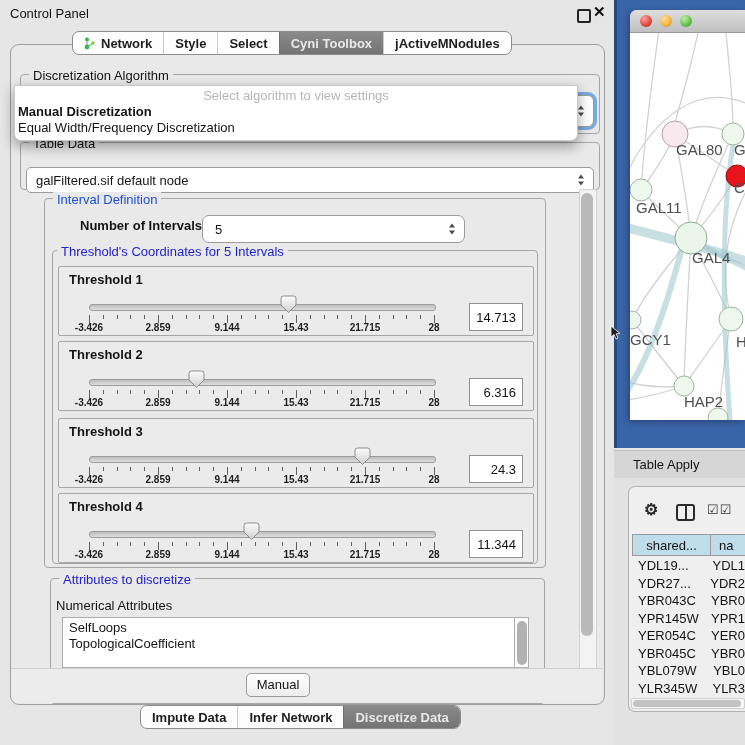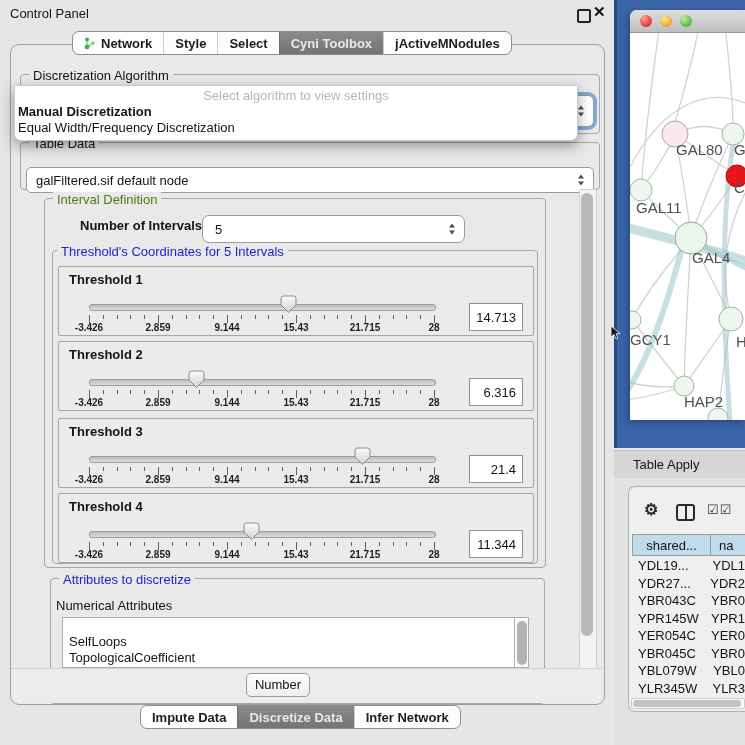--- a/index.html
+++ b/index.html
@@ -20,21 +20,21 @@
   .tabstrip .seg{display:flex;align-items:center;gap:5px;padding:0 11px;font-weight:bold;
             color:#1d1d1d;border-left:1px solid #cdcdcd;white-space:nowrap;font-size:13px}
   .tabstrip .seg:first-child{border-left:none}
   .tabstrip .seg.sel{background:linear-gradient(#8a8a8a,#747474);color:#e9e9e9;border-left-color:#6e6e6e}
   .top-tabs{left:72px;top:31px}
   .bottom-tabs{left:140px;top:705px}
 
   
   .group{border:1px solid #a6a6a6;border-radius:4px}
   .glabel{position:absolute;top:-7px;left:8px;background:#e9e9e9;padding:0 4px;white-space:nowrap}
-  .green{color:#4d7c0f}
+  .green{color:#1d4ed8}
   .blue{color:#2222cc}
   .combo{background:#fff;border:1px solid #9b9b9b;border-radius:5px}
   .combo .val{position:absolute;left:9px;top:50%;transform:translateY(-50%);white-space:nowrap}
   .stepper{position:absolute;right:7px;top:50%;transform:translateY(-50%);width:9px;height:13px}
   .stepper:before,.stepper:after{content:"";position:absolute;left:1px;border-left:3.5px solid transparent;border-right:3.5px solid transparent}
   .stepper:before{top:1px;border-bottom:4px solid #4c4c4c}
   .stepper:after{bottom:1px;border-top:4px solid #4c4c4c}
   .focus-ring{box-shadow:0 0 0 3px rgba(108,164,222,.9)}
 
   .popup{left:14px;top:85px;width:562px;height:54px;background:#fff;border:1px solid #c9c9c9;
@@ -56,21 +56,21 @@
   .ticks{position:absolute;left:30px;top:48px;width:346px;height:9px}
   .tick{position:absolute;top:0;width:1px;height:4px;background:#606060}
   .tick.major{height:8px}
   .tlabels{position:absolute;left:0;top:55px;width:100%;height:11px;font-size:10px;font-weight:bold;color:#1e1e1e}
   .tlab{position:absolute;width:56px;text-align:center}
   .thr-value{position:absolute;left:410px;top:36px;width:54px;height:28px;background:#fff;border:1px solid #8f8f8f;
              line-height:28px;text-align:right;padding-right:6px;box-sizing:border-box}
 
   
   .attr-list{left:62px;top:617px;width:453px;height:51px;background:#fff;border:1px solid #adadad;
-             overflow:hidden;line-height:16px;padding:16px 0 0 6px;box-sizing:border-box}
+             overflow:hidden;line-height:16px;padding:2px 0 0 6px;box-sizing:border-box}
   .attr-sb-track{left:515px;top:617px;width:14px;height:51px;background:#fbfbfb;border:1px solid #adadad;border-left:none;box-sizing:border-box}
   .attr-sb-thumb{left:517px;top:621px;width:10px;height:44px;background:#b2b2b2;border-radius:5px}
 
   .apply-bar{left:11px;top:668px;width:591px;height:34px;background:#ececec;border-top:1px solid #d0d0d0;
              border-radius:0 0 8px 8px;z-index:10}
   .apply-btn{position:absolute;left:235px;top:4px;width:62px;height:22px;background:linear-gradient(#ffffff,#ededed);
              border:1px solid #9a9a9a;border-radius:5px;text-align:center;line-height:22px}
 
   
   .blue-frame{left:614px;top:0;width:131px;height:448px;background:#3a64a8;border-left:3px solid #26497e;box-sizing:border-box}
@@ -300,21 +300,21 @@
         <div class="tick major" style="left: 345px;"></div>
       </div>
     <div class="tlabels">
         <span class="tlab" style="left: 2px;">-3.426</span>
         <span class="tlab" style="left: 71px;">2.859</span>
         <span class="tlab" style="left: 140px;">9.144</span>
         <span class="tlab" style="left: 209px;">15.43</span>
         <span class="tlab" style="left: 278px;">21.715</span>
         <span class="tlab" style="left: 347px;">28</span>
       </div>
-    <div class="thr-value">21.4</div>
+    <div class="thr-value">24.3</div>
   </div>
 
   <div class="abs thr-box" style="top:493px">
     <div class="thr-label">Threshold 4</div>
     <div class="track"></div>
     <div class="handle" style="left: 184.15px;"><svg width="17" height="19" viewBox="0 0 17 19">
           <path d="M3.5 1 h10 a2.5 2.5 0 0 1 2.5 2.5 v6.5 l-7.5 7.5 l-7.5 -7.5 v-6.5 a2.5 2.5 0 0 1 2.5 -2.5 z" fill="url(#hg)" stroke="#8a8a8a"></path>
         </svg></div>
     <div class="ticks">
         <div class="tick major" style="left: 0px;"></div>
@@ -363,38 +363,38 @@
       <div>SelfLoops</div>
       <div>TopologicalCoefficient</div>
     </div>
   <div class="abs attr-sb-track"></div>
   <div class="abs attr-sb-thumb"></div>
 
   <div class="abs vsb-track"></div>
   <div class="abs vsb-thumb"></div>
 
   <div class="abs apply-bar">
-    <div class="apply-btn">Number</div>
+    <div class="apply-btn">Manual</div>
   </div>
 
   <div class="abs popup">
     <div class="hint">Select algorithm to view settings</div>
     <div class="opt1">Manual Discretization</div>
     <div class="opt2">Equal Width/Frequency Discretization</div>
   </div>
 
   <div class="abs tabstrip bottom-tabs" id="bottom-tabs">
       <div class="seg">
         <span>Impute Data</span>
       </div>
+      <div class="seg">
+        <span>Infer Network</span>
+      </div>
       <div class="seg sel">
         <span>Discretize Data</span>
-      </div>
-      <div class="seg">
-        <span>Infer Network</span>
       </div>
     </div>
 
   <div class="abs blue-frame"></div>
   <div class="abs net-window">
     <div class="net-titlebar">
       <div class="light red"></div>
       <div class="light yellow"></div>
       <div class="light green"></div>
     </div>

